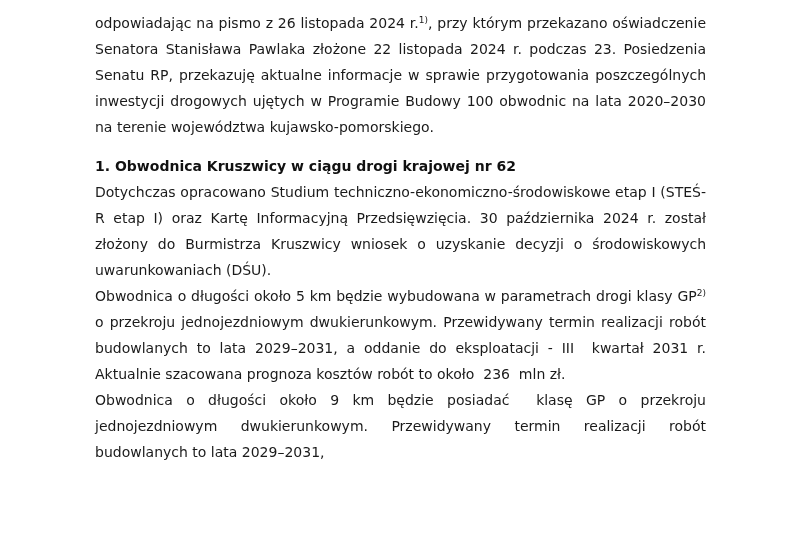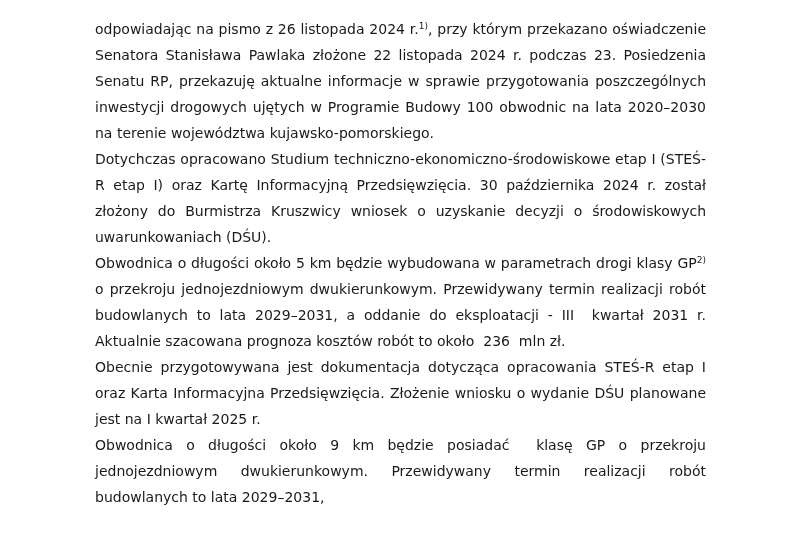--- a/index.html
+++ b/index.html
@@ -7,21 +7,21 @@
     padding: 0;
     background: #ffffff;
   }
   .page {
     position: relative;
     width: 794px;
     height: 545px;
     background: #ffffff;
     overflow: hidden;
     box-sizing: border-box;
-    padding: 16px 88px 0 95px;
+    padding: 10px 88px 0 95px;
     font-family: "DejaVu Sans", "Liberation Sans", sans-serif;
     font-size: 14px;
     line-height: 26px;
     color: #1a1a1a;
   }
   .para {
     margin: 0;
     text-align: justify;
     white-space: pre-wrap;
   }
@@ -39,23 +39,23 @@
     letter-spacing: 0;
   }
 </style>
 </head>
 <body>
 
 <div class="page">
 
   <p class="para"><span>odpowiadając na pismo z 26 listopada 2024 r.</span><sup class="footnote">1)</sup><span>, przy którym przekazano oświadczenie Senatora Stanisława Pawlaka złożone 22 listopada 2024 r. podczas 23. Posiedzenia Senatu RP, przekazuję aktualne informacje w sprawie przygotowania poszczególnych inwestycji drogowych ujętych w Programie Budowy 100 obwodnic na lata 2020–2030 na terenie województwa kujawsko-pomorskiego.</span></p>
 
+  <h2 class="heading">1. Obwodnica Kruszwicy w ciągu drogi krajowej nr 62</h2>
 
   <p class="para">Dotychczas opracowano Studium techniczno-ekonomiczno-środowiskowe etap I (STEŚ-R etap I) oraz Kartę Informacyjną Przedsięwzięcia. 30 października 2024 r. został złożony do Burmistrza Kruszwicy wniosek o uzyskanie decyzji o środowiskowych uwarunkowaniach (DŚU).</p>
 
   <p class="para"><span>Obwodnica o długości około 5 km będzie wybudowana w parametrach drogi klasy GP</span><sup class="footnote">2)</sup><span> o przekroju jednojezdniowym dwukierunkowym. Przewidywany termin realizacji robót budowlanych to lata 2029–2031, a oddanie do eksploatacji - III  kwartał 2031 r. Aktualnie szacowana prognoza kosztów robót to około  236  mln zł.</span></p>
 
 
-  <p class="para">Obecnie przygotowywana jest dokumentacja dotycząca opracowania STEŚ-R etap I oraz Karta Informacyjna Przedsięwzięcia. Złożenie wniosku o wydanie DŚU planowane jest na I kwartał 2025 r.</p>
 
   <p class="para">Obwodnica o długości około 9 km będzie posiadać  klasę GP o przekroju jednojezdniowym dwukierunkowym. Przewidywany termin realizacji robót budowlanych to lata 2029–2031,</p>
 
 </div>
 
 </body></html>

